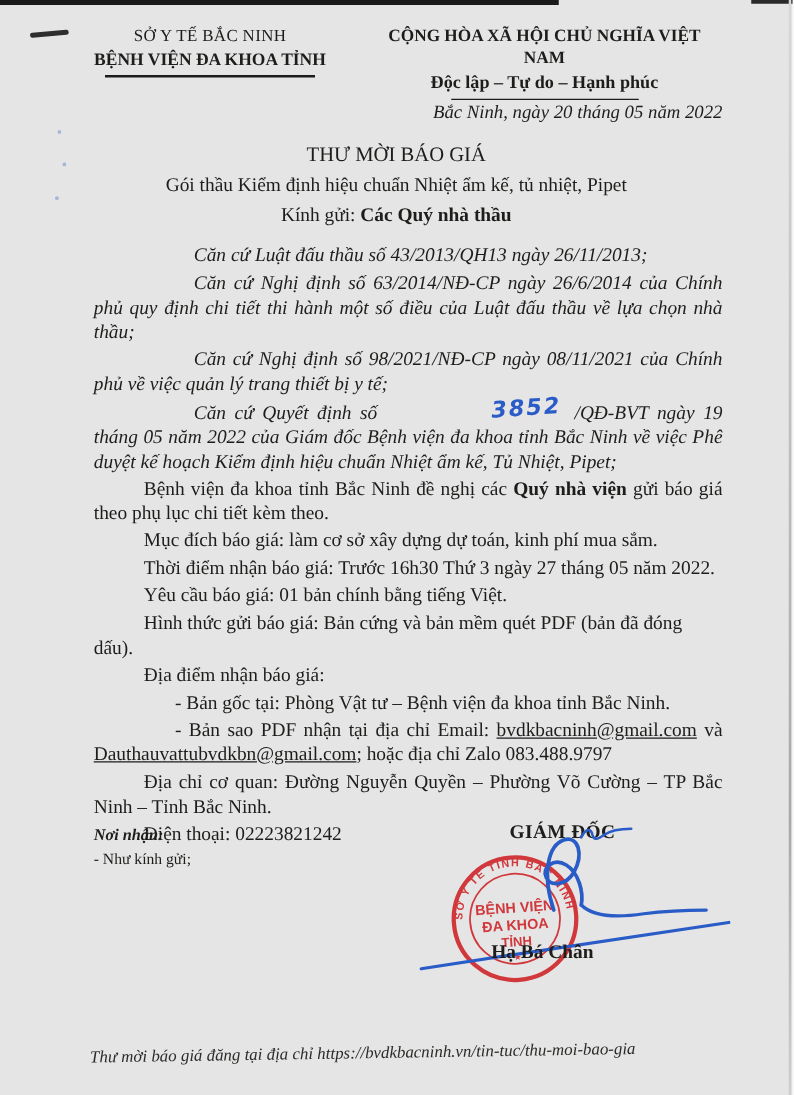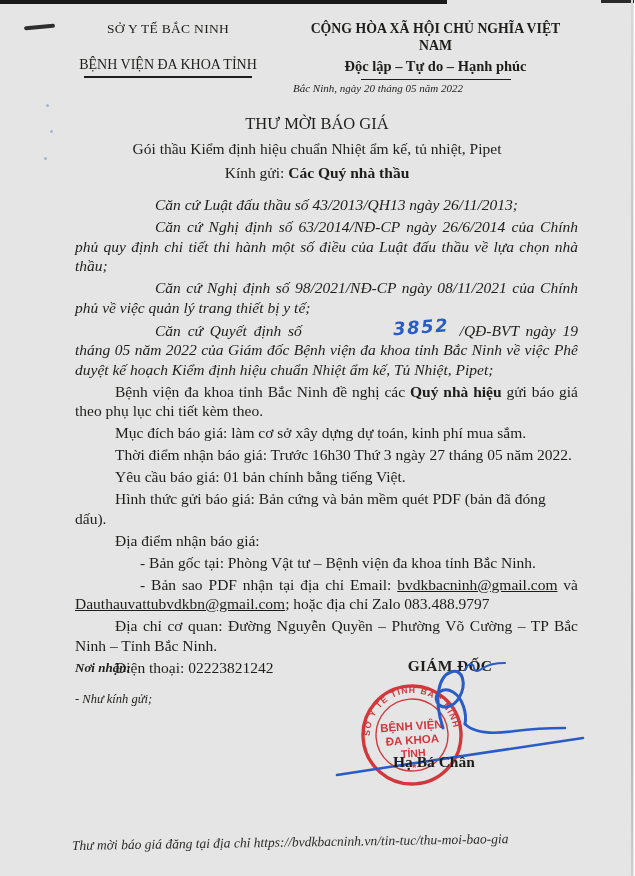--- a/index.html
+++ b/index.html
@@ -12,27 +12,27 @@
   
   .bar-top-left{position:absolute;left:0;top:0;width:447px;height:4px;background:#1a1a1a;}
   .bar-top-right{position:absolute;left:601px;top:0;width:34px;height:3px;background:#2a2a2a;}
   .dash-top-left{position:absolute;left:24px;top:25px;width:31px;height:4px;background:#2e2e2e;border-radius:2px;transform:rotate(-5deg);}
   .edge-right{position:absolute;left:631px;top:0;width:2px;height:876px;background:linear-gradient(#d9d8d5,#a9a8a5 75%,#cfcecb);}
   .speck{position:absolute;width:3px;height:3px;border-radius:50%;background:#6f8fc9;opacity:.55;}
 
   
   .hdr-left{position:absolute;left:48px;top:21px;width:240px;text-align:center;line-height:1.25;}
   .hdr-left .l1{font-size:13.5px;letter-spacing:.3px;}
-  .hdr-left .l2{font-size:14px;font-weight:normal;margin-top:18px;}
+  .hdr-left .l2{font-size:14px;font-weight:bold;margin-top:2px;}
   .hdr-left .rule{width:168px;height:1.5px;background:#1c1c1c;margin:3px auto 0;}
   .hdr-right{position:absolute;left:293px;top:20px;width:285px;text-align:center;line-height:1.25;}
   .hdr-right .l1{font-size:13.8px;font-weight:bold;}
   .hdr-right .l2{font-size:14.5px;font-weight:bold;margin-top:3px;}
   .hdr-right .rule{width:150px;height:1.5px;background:#1c1c1c;margin:3px auto 0;}
-  .dateline{position:absolute;left:293px;top:82px;width:285px;text-align:left;font-style:italic;font-size:11px;}
+  .dateline{position:absolute;left:293px;top:82px;width:285px;text-align:right;font-style:italic;font-size:15px;}
 
   
   .doc-title{position:absolute;left:0;top:114px;width:100%;text-align:center;font-weight:normal;font-size:16.5px;}
   .doc-subtitle{position:absolute;left:0;top:140px;width:100%;text-align:center;font-size:15.5px;}
   .salutation{position:absolute;left:0;top:164px;width:100%;text-align:center;font-size:15.5px;}
 
   
   .doc-body{position:absolute;left:75px;top:195px;width:503px;font-size:15.5px;line-height:19.5px;}
   .doc-body p{margin:0 0 2.5px 0;}
   .i{font-style:italic;}
@@ -44,21 +44,21 @@
   .u{text-decoration:underline;}
   .handnum{
     display:inline-block;color:#2a5cc8;font-style:italic;font-weight:bold;
     font-size:18px;letter-spacing:1.5px;transform:rotate(-4deg);
     font-family:"DejaVu Sans",sans-serif;padding:0 4px;
   }
 
   
   .recipients{position:absolute;left:75px;top:660px;width:200px;}
   .recipients .head{font-size:13px;font-weight:bold;font-style:italic;}
-  .recipients .item{font-size:12.5px;font-style:italic;line-height:15.5px;margin-top:16px;}
+  .recipients .item{font-size:12.5px;line-height:15.5px;margin-top:4px;}
   .director-label{position:absolute;left:385px;top:657px;width:130px;text-align:center;font-weight:bold;font-size:15.5px;letter-spacing:.3px;}
   .director-name{position:absolute;left:393px;top:753px;width:130px;text-align:left;font-weight:bold;font-size:15.5px;}
   .stamp-wrap{position:absolute;left:357px;top:682px;width:110px;height:106px;transform:rotate(-4deg);opacity:.93;}
   .sig-wrap{position:absolute;left:325px;top:658px;width:270px;height:125px;}
 
   .footer-note{position:absolute;left:72px;top:838px;width:520px;font-size:13.5px;font-style:italic;transform:rotate(-0.9deg);transform-origin:left center;color:#2b2b29;}
 </style>
 </head>
 <body>
 
@@ -86,21 +86,21 @@
 
   <div class="doc-title">THƯ MỜI BÁO GIÁ</div>
   <div class="doc-subtitle">Gói thầu Kiểm định hiệu chuẩn Nhiệt ẩm kế, tủ nhiệt, Pipet</div>
   <div class="salutation"><span>Kính gửi: </span><span class="b">Các Quý nhà thầu</span></div>
 
   <div class="doc-body">
     <p class="i ind80">Căn cứ Luật đấu thầu số 43/2013/QH13 ngày 26/11/2013;</p>
     <p class="i j ind80">Căn cứ Nghị định số 63/2014/NĐ-CP ngày 26/6/2014 của Chính phủ quy định chi tiết thi hành một số điều của Luật đấu thầu về lựa chọn nhà thầu;</p>
     <p class="i j ind80">Căn cứ Nghị định số 98/2021/NĐ-CP ngày 08/11/2021 của Chính phủ về việc quản lý trang thiết bị y tế;</p>
     <p class="i j ind80"><span>Căn cứ Quyết định số</span> <span class="handnum">3852</span> <span>/QĐ-BVT ngày 19 tháng 05 năm 2022 của Giám đốc Bệnh viện đa khoa tỉnh Bắc Ninh về việc Phê duyệt kế hoạch Kiểm định hiệu chuẩn Nhiệt ẩm kế, Tủ Nhiệt, Pipet;</span></p>
-    <p class="j ind40"><span>Bệnh viện đa khoa tỉnh Bắc Ninh đề nghị các </span><span class="b">Quý nhà hiệu</span><span> gửi báo giá theo phụ lục chi tiết kèm theo.</span></p>
+    <p class="j ind40"><span>Bệnh viện đa khoa tỉnh Bắc Ninh đề nghị các </span><span class="b">Quý nhà viện</span><span> gửi báo giá theo phụ lục chi tiết kèm theo.</span></p>
     <p class="ind40">Mục đích báo giá: làm cơ sở xây dựng dự toán, kinh phí mua sắm.</p>
     <p class="ind40">Thời điểm nhận báo giá: Trước 16h30 Thứ 3 ngày 27 tháng 05 năm 2022.</p>
     <p class="ind40">Yêu cầu báo giá: 01 bản chính bằng tiếng Việt.</p>
     <p class="ind40">Hình thức gửi báo giá: Bản cứng và bản mềm quét PDF (bản đã đóng dấu).</p>
     <p class="ind40">Địa điểm nhận báo giá:</p>
     <p class="ind65">- Bản gốc tại: Phòng Vật tư – Bệnh viện đa khoa tỉnh Bắc Ninh.</p>
     <p class="j ind65"><span>- Bản sao PDF nhận tại địa chỉ Email: </span><span class="u">bvdkbacninh@gmail.com</span><span> và </span><span class="u">Dauthauvattubvdkbn@gmail.com</span><span>; hoặc địa chỉ Zalo 083.488.9797</span></p>
     <p class="j ind40">Địa chỉ cơ quan: Đường Nguyễn Quyền – Phường Võ Cường – TP Bắc Ninh – Tỉnh Bắc Ninh.</p>
     <p class="ind40">Điện thoại: 02223821242</p>
   </div>

